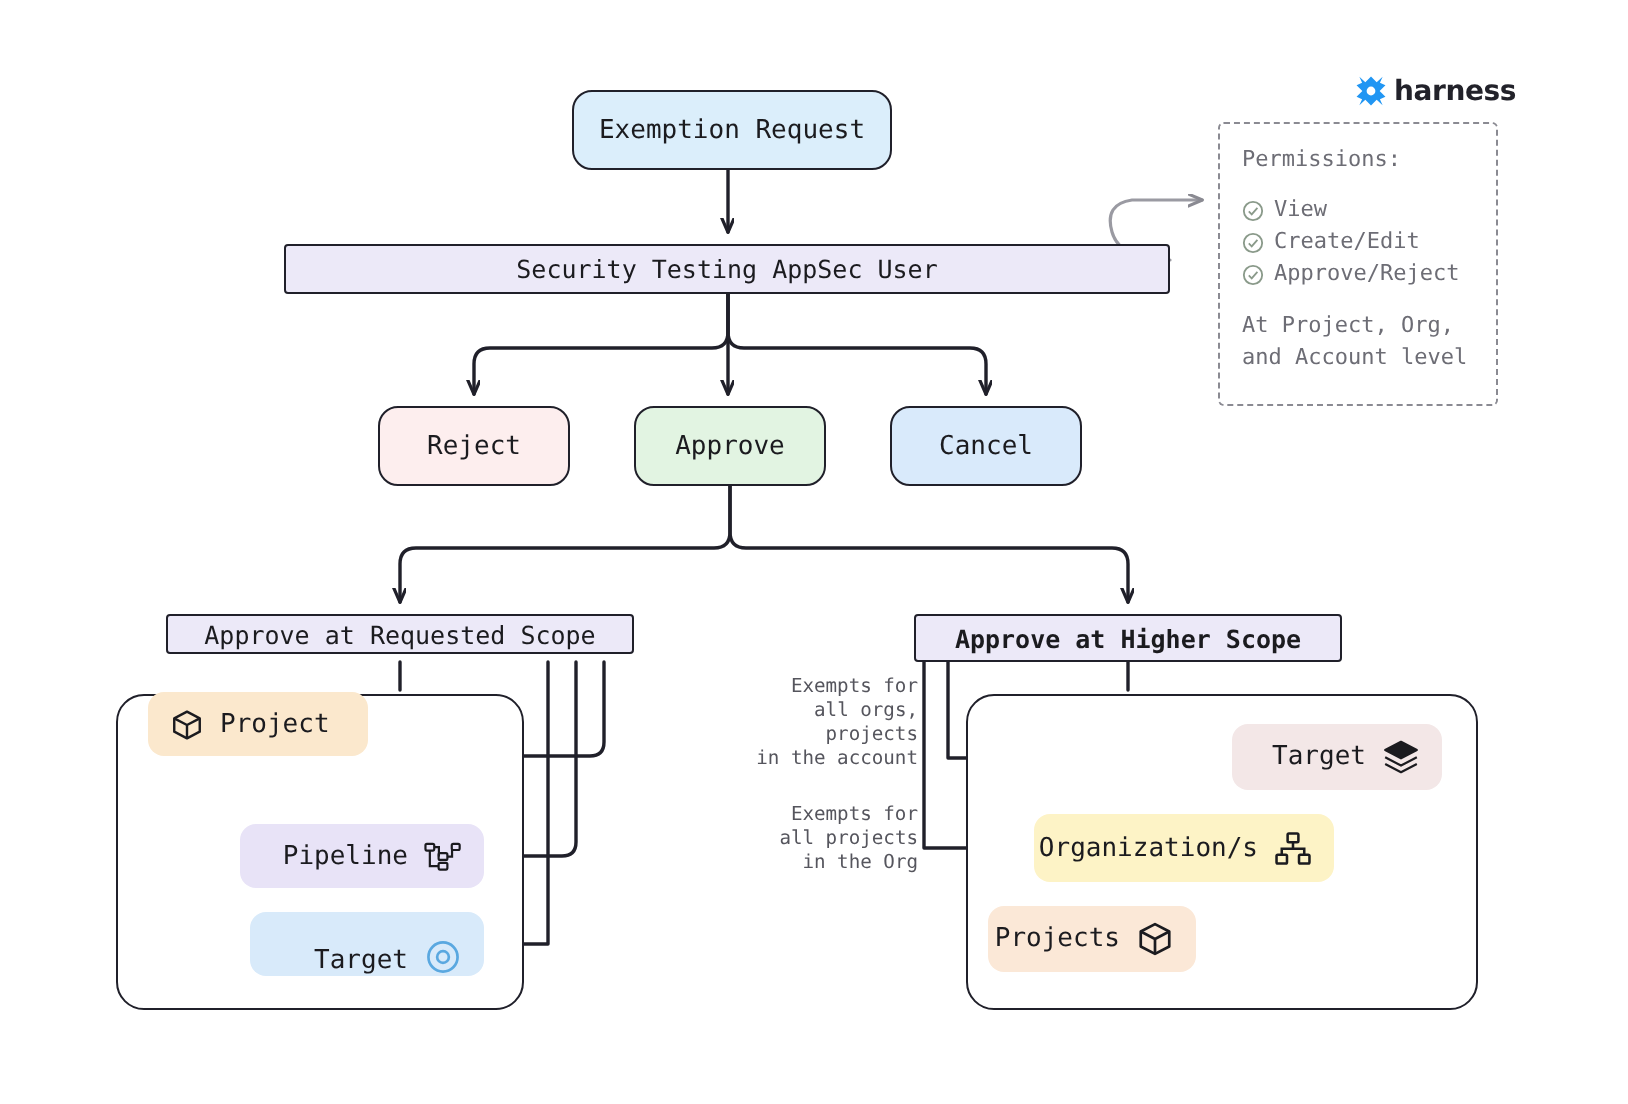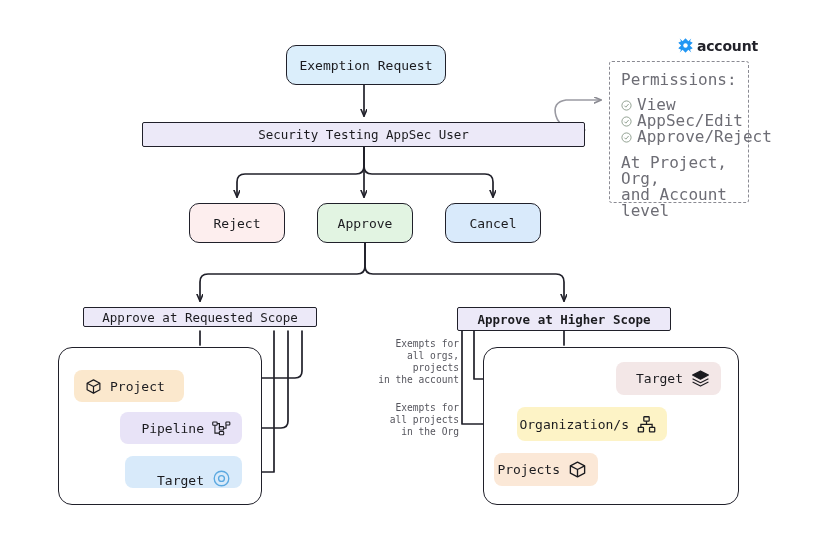--- a/index.html
+++ b/index.html
@@ -94,21 +94,21 @@
     display: flex;
     align-items: center;
     gap: 8px;
     border-radius: 8px;
     font-size: 13px;
     color: #1b1b1f;
     padding: 0 11px;
     white-space: nowrap;
   }
   #project-node {
-    left: 74px; top: 370px; width: 110px; height: 32px;
+    left: 74px; top: 346px; width: 110px; height: 32px;
     background: #fbe8cd;
   }
   #pipeline-node {
     left: 120px; top: 412px; width: 122px; height: 32px;
     background: #e8e3f7;
     justify-content: flex-end;
   }
   #target-node {
     left: 125px; top: 456px; width: 117px; height: 32px;
     background: #d8eafa;
@@ -133,21 +133,21 @@
 
   
   #permissions-panel {
     position: absolute;
     left: 609px; top: 61px; width: 140px; height: 142px;
     box-sizing: border-box;
     border: 1.5px dashed #8a8a92;
     border-radius: 3px;
     padding: 10px 11px;
     color: #6d6d75;
-    font-size: 16px;
+    font-size: 11px;
     line-height: 16px;
   }
   #permissions-panel .perm-title { margin-bottom: 9px; }
   .perm-row { display: flex; align-items: center; gap: 5px; height: 16px; }
   .perm-footer { margin-top: 10px; }
 
   
   #harness-logo {
     position: absolute;
     left: 677px; top: 37px;
@@ -332,21 +332,21 @@
       <span>View</span>
     </div>
 
     <div class="perm-row">
       <span class="icon">
         <svg width="11" height="11" viewBox="0 0 24 24" fill="none" stroke="#8a9a8a" stroke-width="2">
           <circle cx="12" cy="12" r="10"></circle>
             <path d="M7.4 12.4l3.2 3.2 6.2-7"></path>
         </svg>
       </span>
-      <span>AppSec/Edit</span>
+      <span>Create/Edit</span>
     </div>
 
     <div class="perm-row">
       <span class="icon">
         <svg width="11" height="11" viewBox="0 0 24 24" fill="none" stroke="#8a9a8a" stroke-width="2">
           <circle cx="12" cy="12" r="10"></circle>
             <path d="M7.4 12.4l3.2 3.2 6.2-7"></path>
         </svg>
       </span>
       <span>Approve/Reject</span>
@@ -356,16 +356,16 @@
     <div>and Account level</div>
   </div>
 
   <div id="harness-logo">
     <span class="icon">
       <svg width="17" height="17" viewBox="0 0 24 24">
         <path d="M12 1.8 16 5.9 20.2 2 18.3 6.1 22.2 8 18.1 12 22.2 16 18.3 17.9 20.2 22 16 18.1 12 22.2 8 18.1 3.8 22 5.7 17.9 1.8 16 5.9 12 1.8 8 5.7 6.1 3.8 2 8 5.9z" fill="#2196f3"></path>
         <circle cx="12" cy="12" r="3.1" fill="#ffffff"></circle>
       </svg>
     </span>
-    <span>account</span>
+    <span>harness</span>
   </div>
 
 </div>
 
 </body></html>

